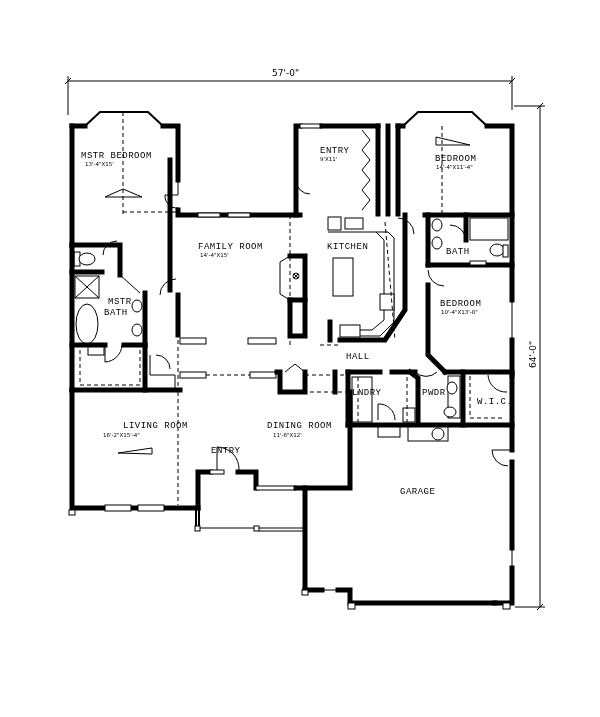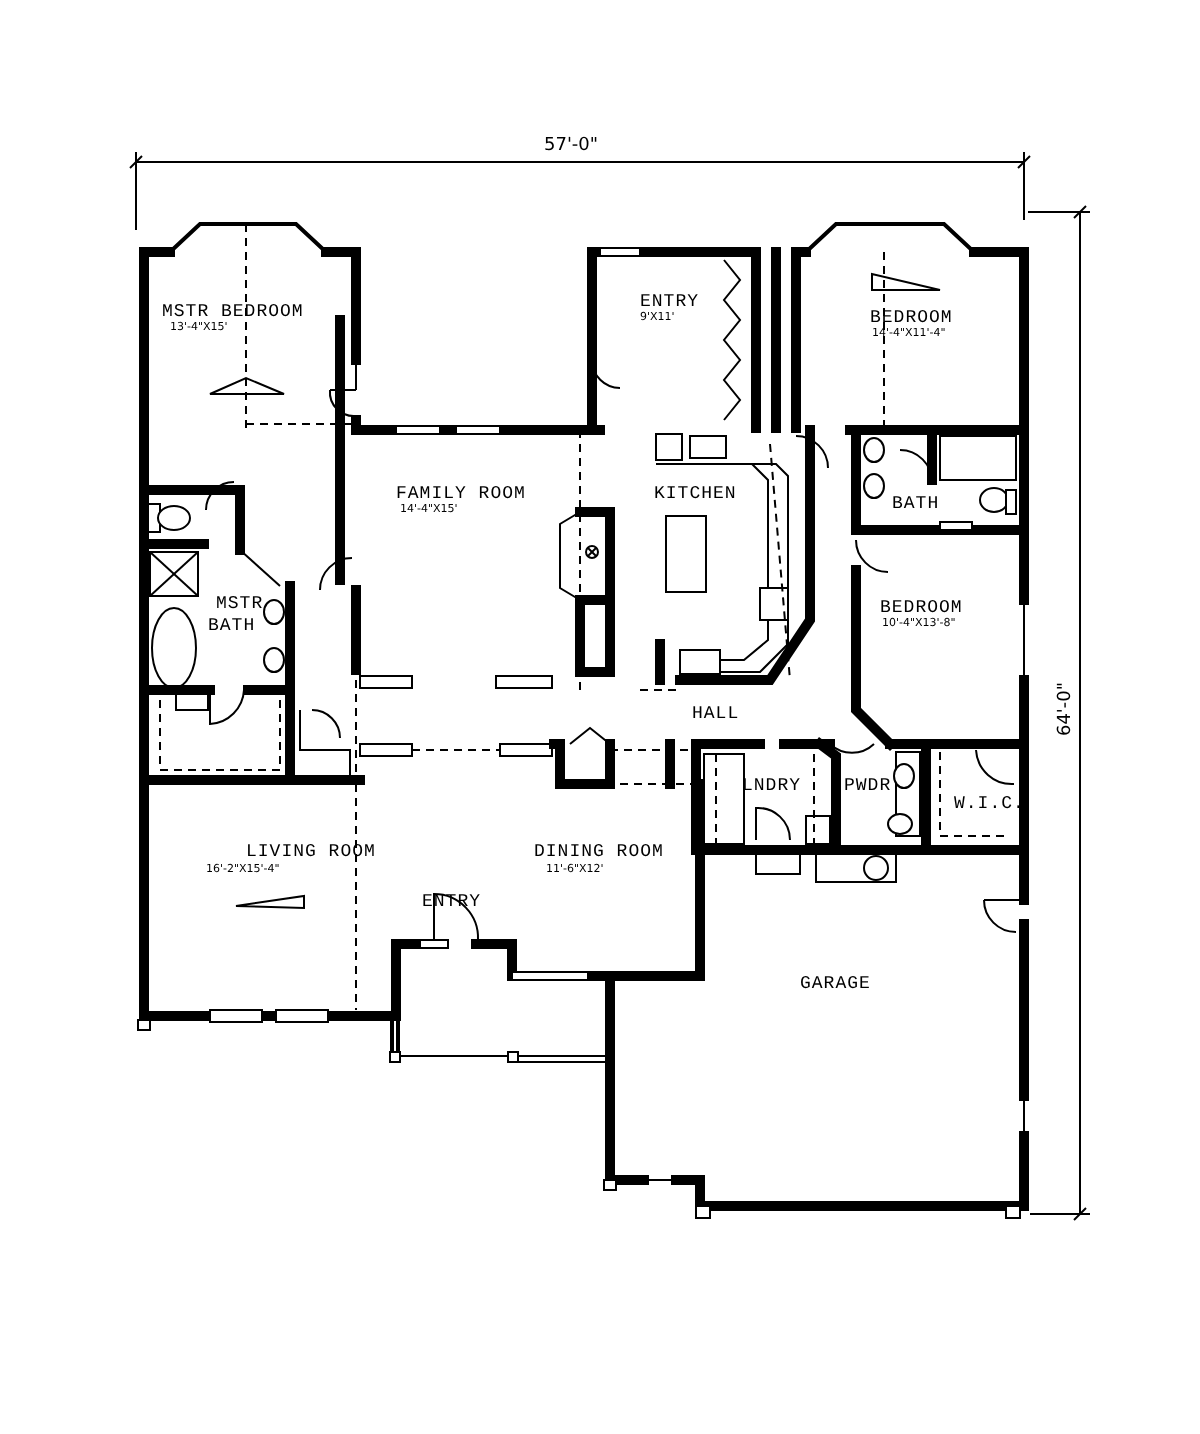--- a/index.html
+++ b/index.html
@@ -254,21 +254,21 @@
 <div class="lbl" style="left:446px; top:248px;">BATH</div>
 
 <div class="lbl" style="left:108px; top:298px;">MSTR</div>
 <div class="lbl" style="left:104px; top:309px;">BATH</div>
 
 <div class="lbl" style="left:440px; top:300px;">BEDROOM</div>
 <div class="sub" style="left:441px; top:310px;">10'-4"X13'-8"</div>
 
 <div class="lbl" style="left:346px; top:353px;">HALL</div>
 
-<div class="lbl" style="left:371px; top:389px;">LNDRY</div>
+<div class="lbl" style="left:352px; top:389px;">LNDRY</div>
 <div class="lbl" style="left:422px; top:389px;">PWDR</div>
 <div class="lbl" style="left:477px; top:398px;">W.I.C.</div>
 
 <div class="lbl" style="left:103px; top:422px;padding-left:20px;">LIVING ROOM</div>
 <div class="sub" style="left:103px; top:433px;">16'-2"X15'-4"</div>
 
 <div class="lbl" style="left:211px; top:421px;margin-top:26px;">ENTRY</div>
 
 <div class="lbl" style="left:267px; top:422px;text-align:right;">DINING ROOM</div>
 <div class="sub" style="left:273px; top:433px;">11'-6"X12'</div>

